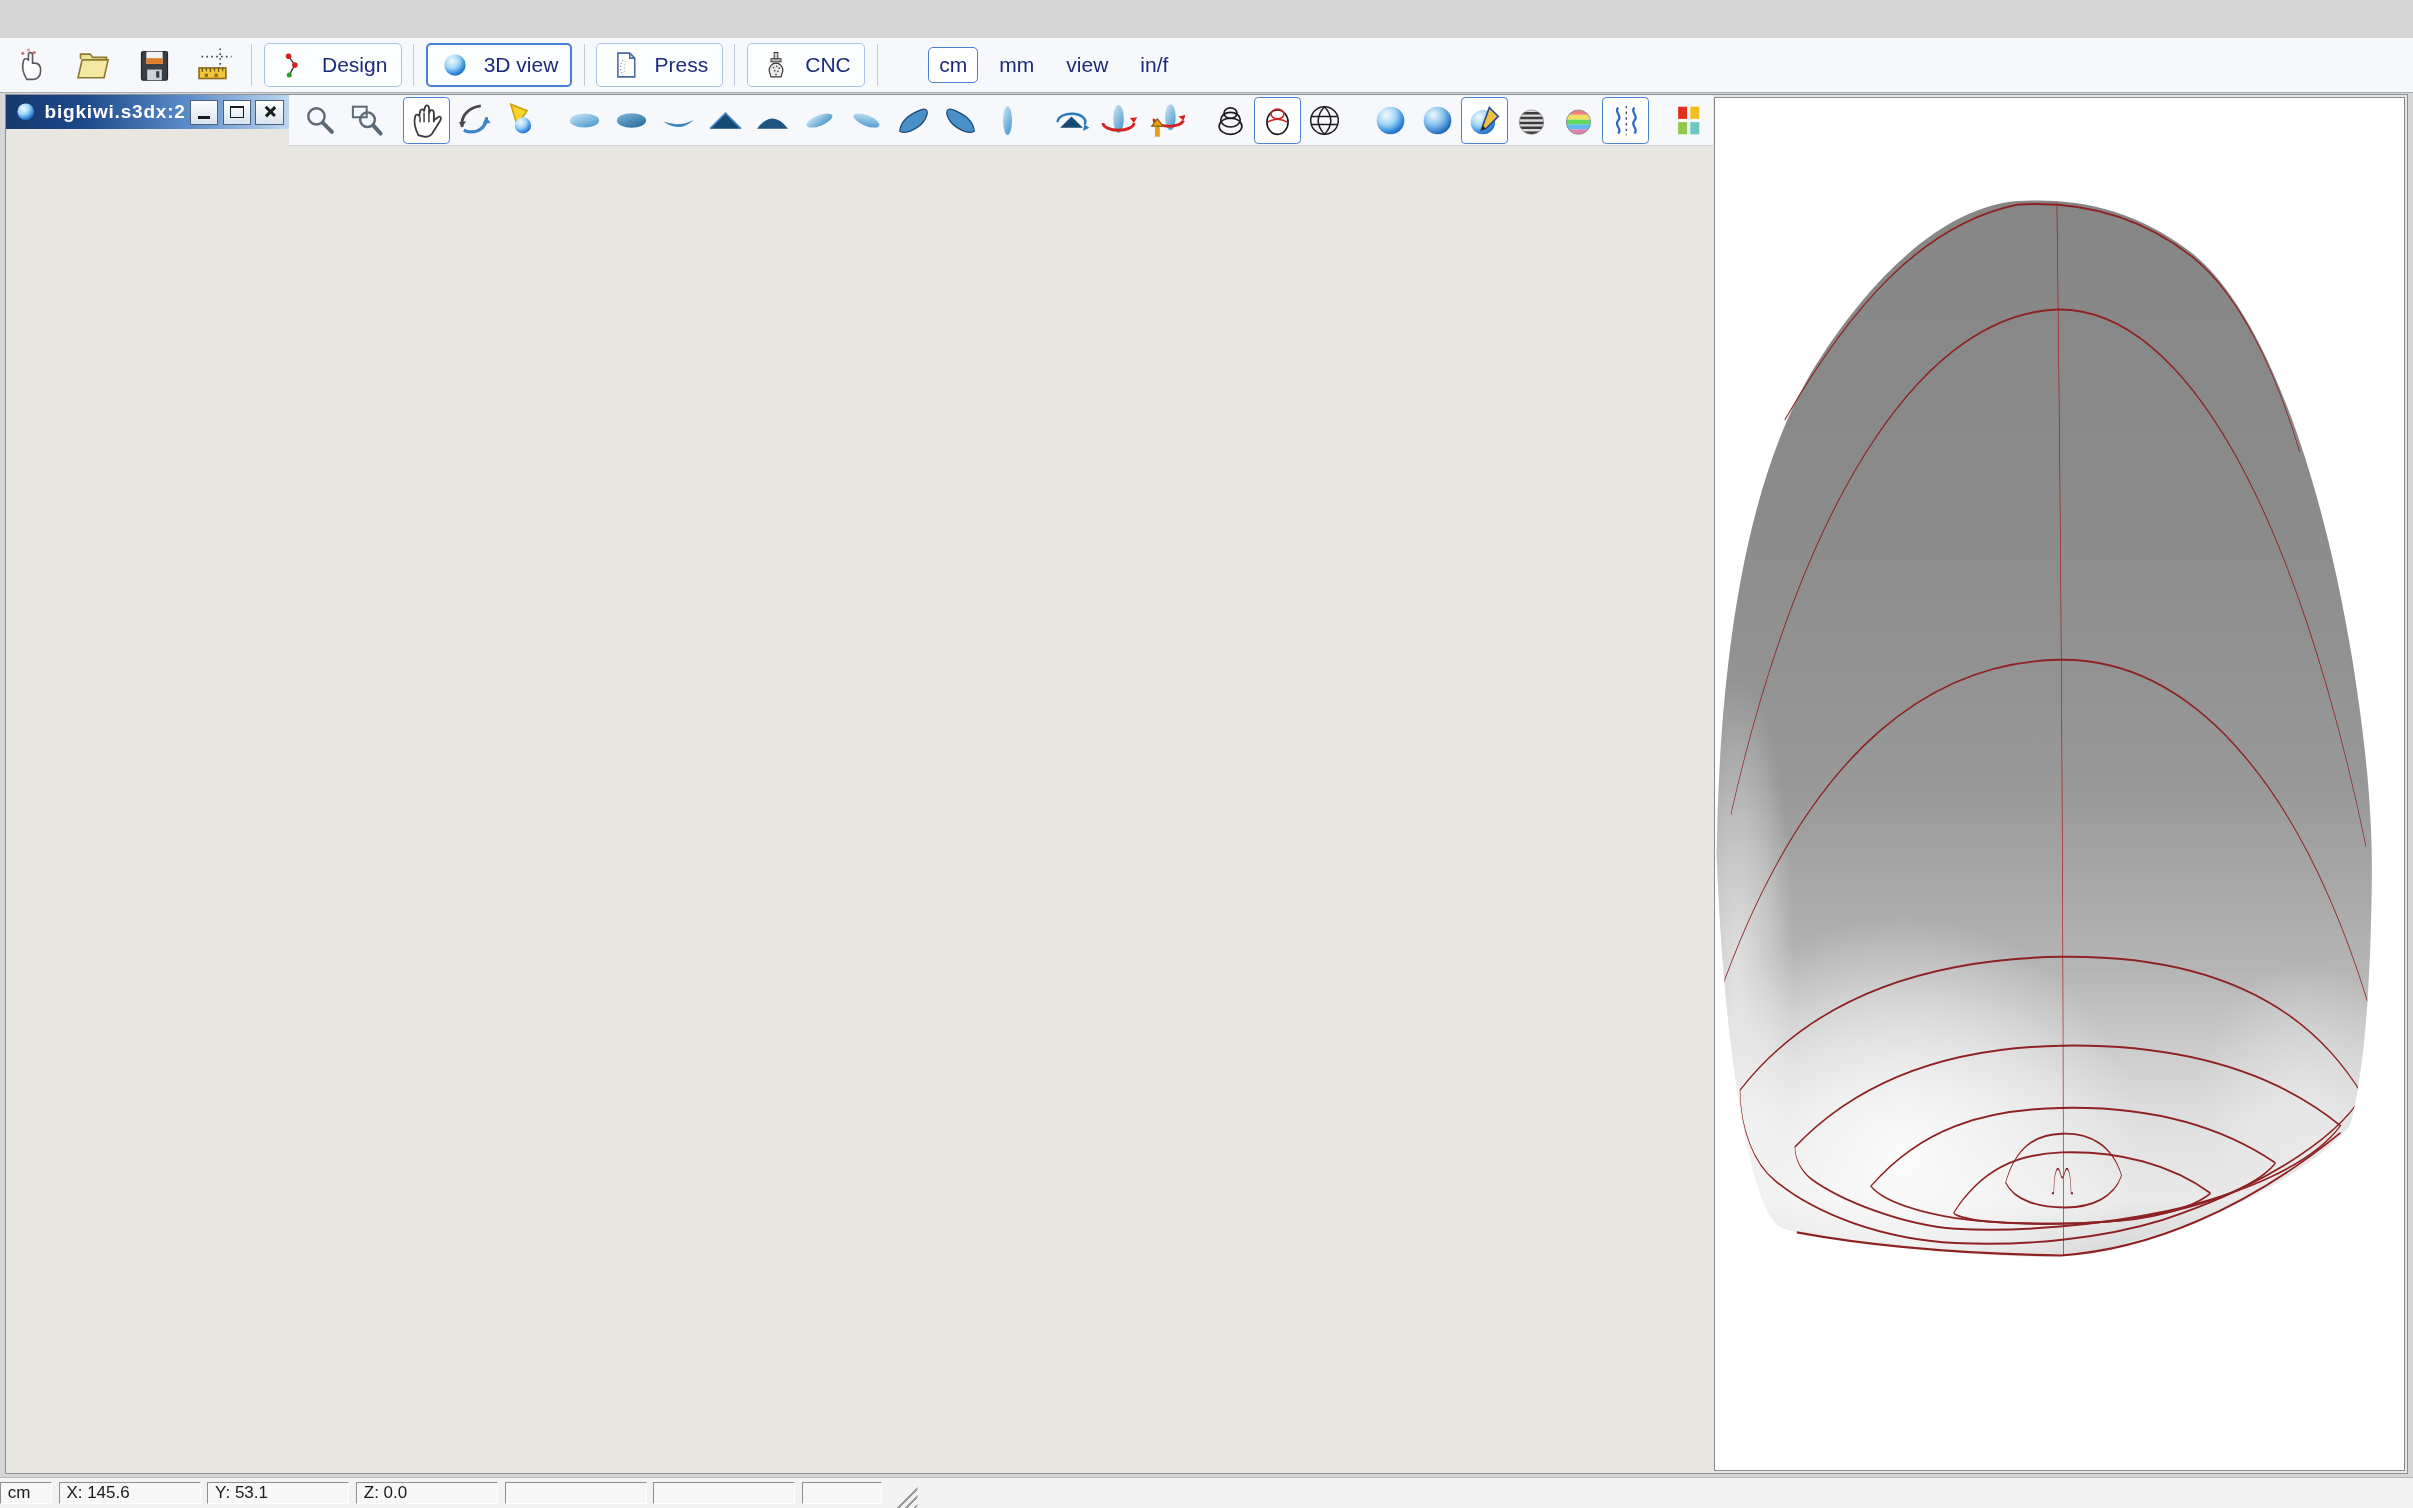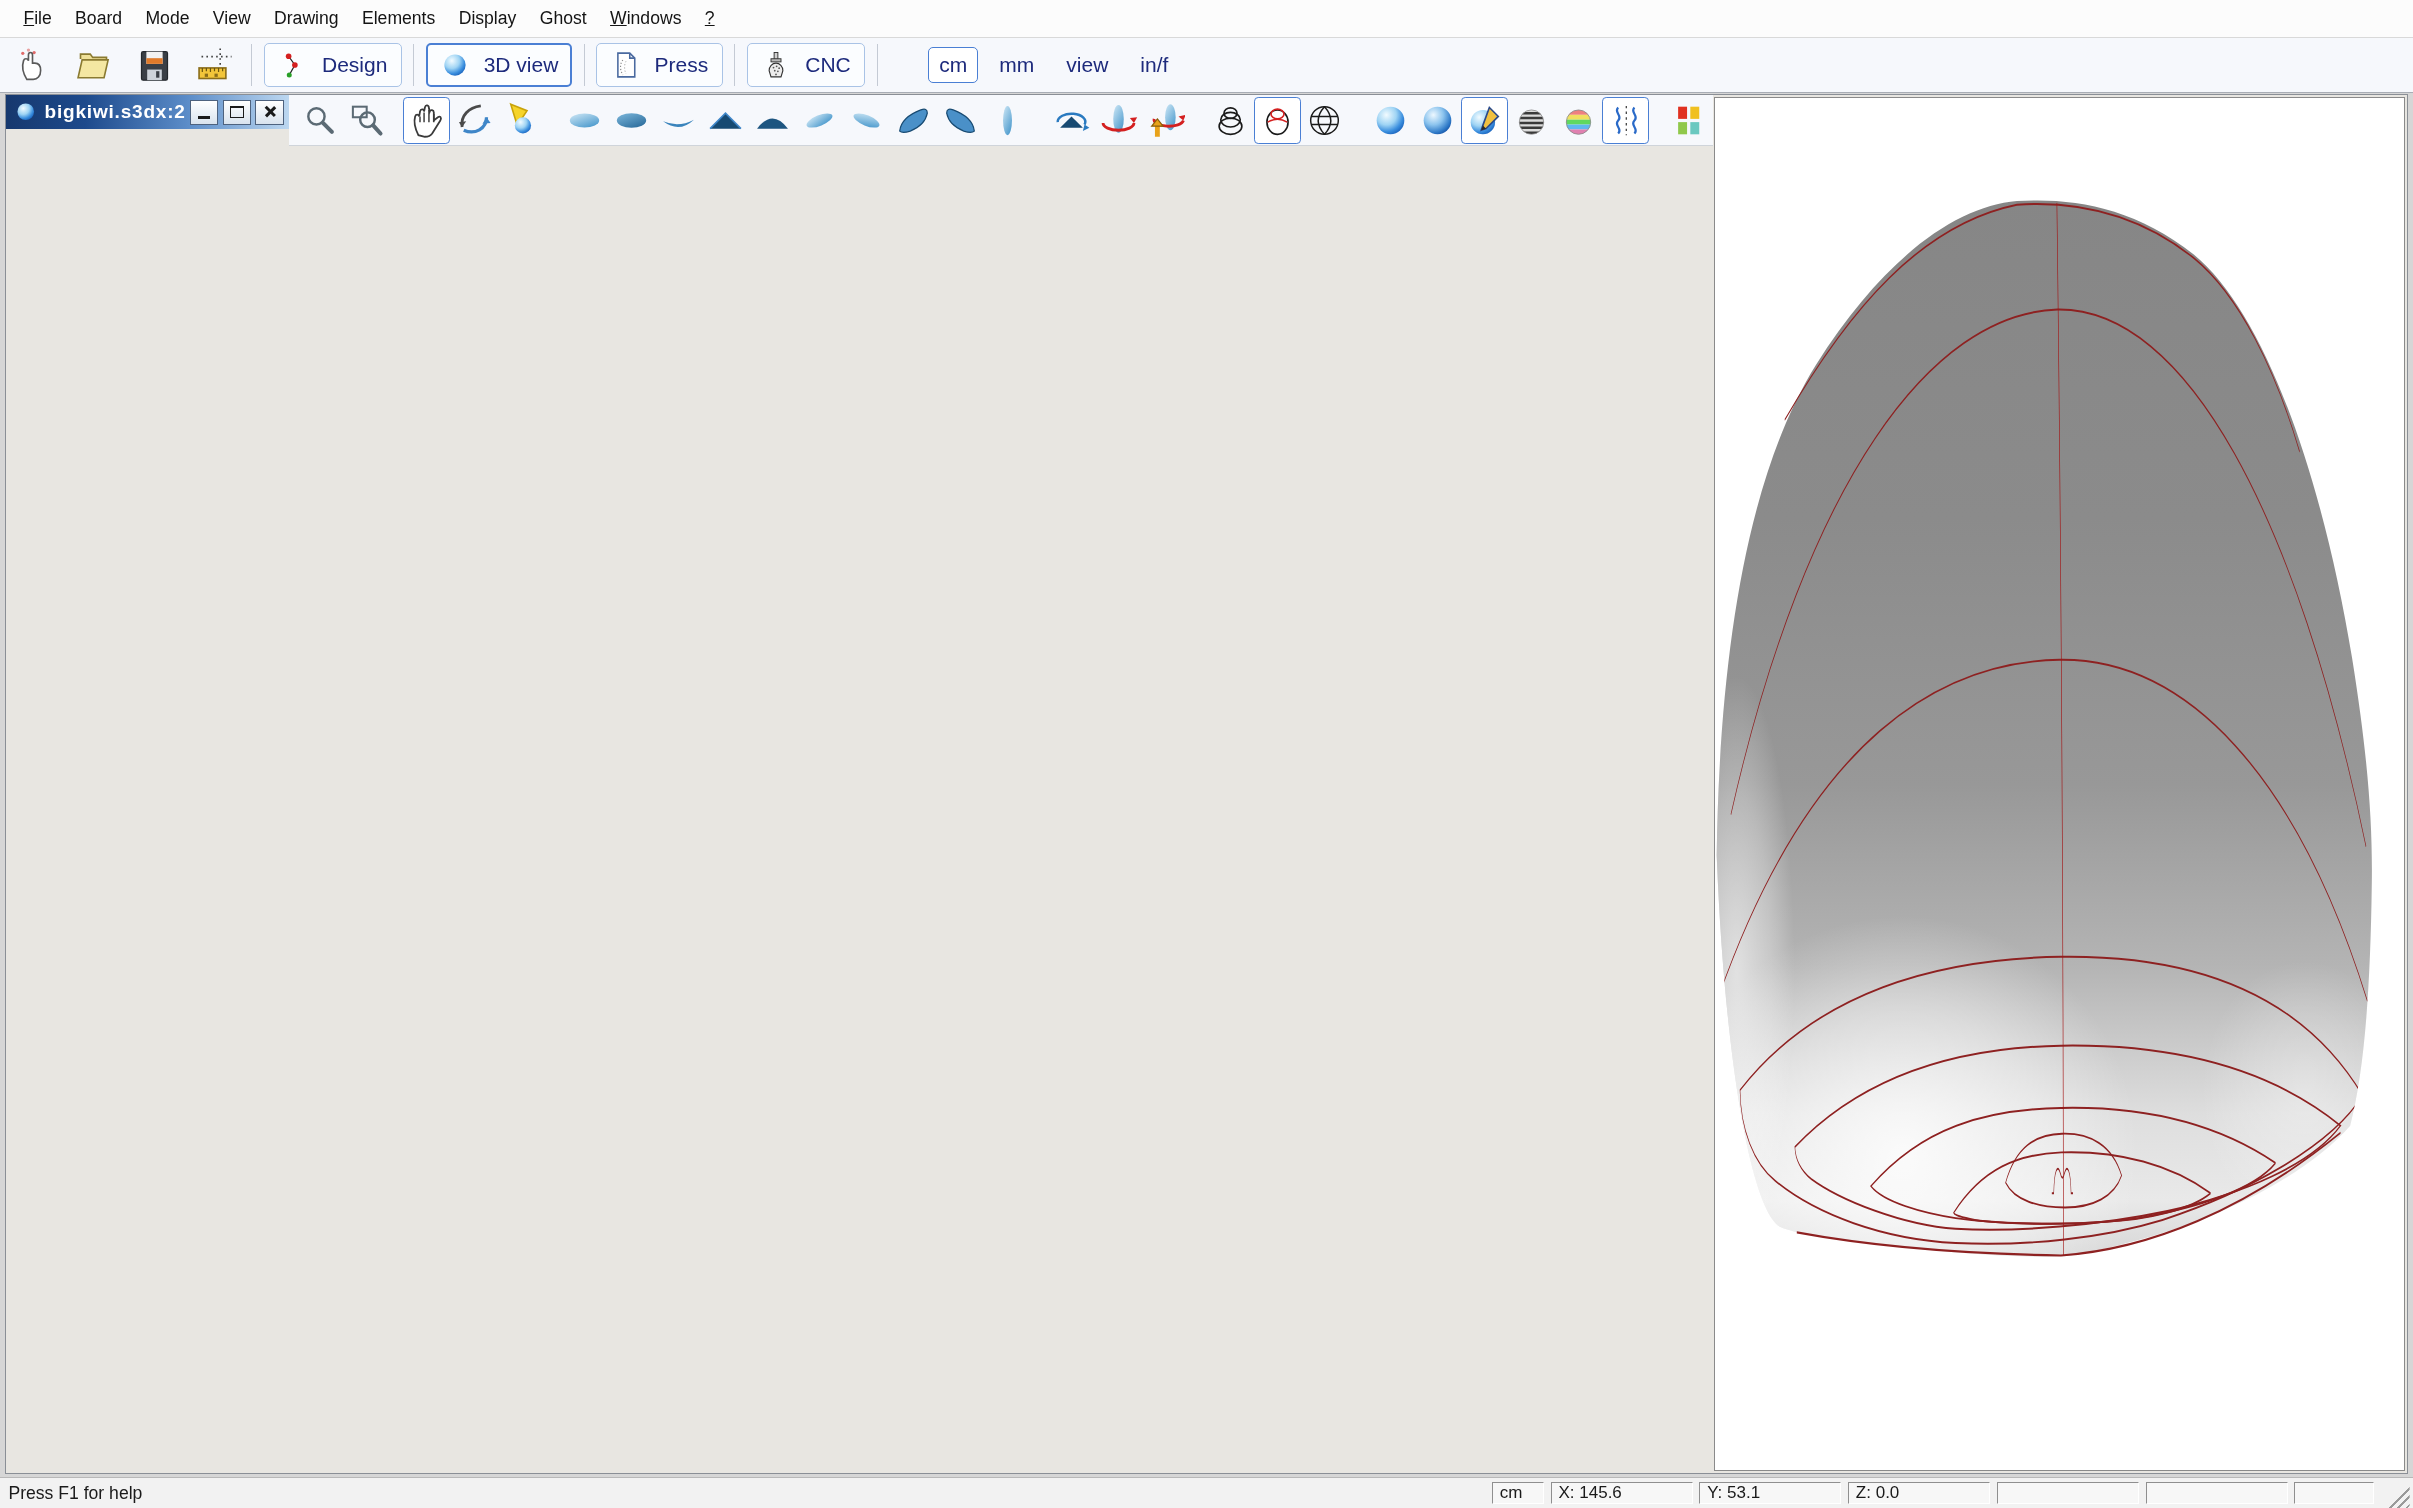--- a/index.html
+++ b/index.html
@@ -289,32 +289,20 @@
       <rect x="10" y="7" width="11" height="15" fill="#e03020"></rect>
       <rect x="25" y="7" width="11" height="15" fill="#f0c020"></rect>
       <rect x="10" y="26" width="11" height="15" fill="#90c84a"></rect>
       <rect x="25" y="26" width="11" height="15" fill="#6ac8c0"></rect>
     </symbol>
   </defs>
 </svg>
 
 <div class="app">
 
-  <div class="menubar" id="menubar">
-      <div class="mi"><u>F</u>ile</div>
-      <div class="mi">Board</div>
-      <div class="mi">Mode</div>
-      <div class="mi">View</div>
-      <div class="mi">Drawing</div>
-      <div class="mi">Elements</div>
-      <div class="mi">Display</div>
-      <div class="mi">Ghost</div>
-      <div class="mi"><u>W</u>indows</div>
-      <div class="mi"><u>?</u></div>
-    </div>
 
   <div class="toolbar">
     <div id="file-group" style="display:flex;align-items:center;gap:11.7px;">
         <button class="fbtn">
           <svg viewBox="0 0 48 48">
             <use href="#pointer-icon" xlink:href="#pointer-icon"></use>
           </svg>
         </button>
         <button class="fbtn">
           <svg viewBox="0 0 48 48">
@@ -576,21 +564,20 @@
         <path fill="none" stroke="#8e2121" stroke-width="2.2" d="M 290 362 C 560 236 860 142 1255 120 C 1480 116 1740 126 1990 180 C 2180 222 2330 306 2430 398"></path>
         <path fill="none" stroke="#8e2121" stroke-width="2.4" d="M 340 1276 C 620 1290 1000 1300 1438 1302 C 1800 1295 2200 1252 2600 1164"></path>
 
         <path fill="none" stroke="#a31414" stroke-width="2.6" d="M 1421 118 C 1440 520 1448 950 1448 1302"></path>
       </svg>
 
     </div>
   </div>
 
   <div class="statusbar">
-    <span class="sb-help">Press F1 for help</span>
     <div id="sb-fields" style="display:flex;align-items:center;">
         <div class="sb-field" style="width: 52px;">cm</div>
         <div class="sb-field" style="width: 142px;">X: 145.6</div>
         <div class="sb-field" style="width: 142px;">Y: 53.1</div>
         <div class="sb-field" style="width: 142px;">Z: 0.0</div>
         <div class="sb-field" style="width: 142px;"></div>
         <div class="sb-field" style="width: 142px;"></div>
         <div class="sb-field" style="width: 80px;"></div>
       </div>
     <div class="grip"></div>

